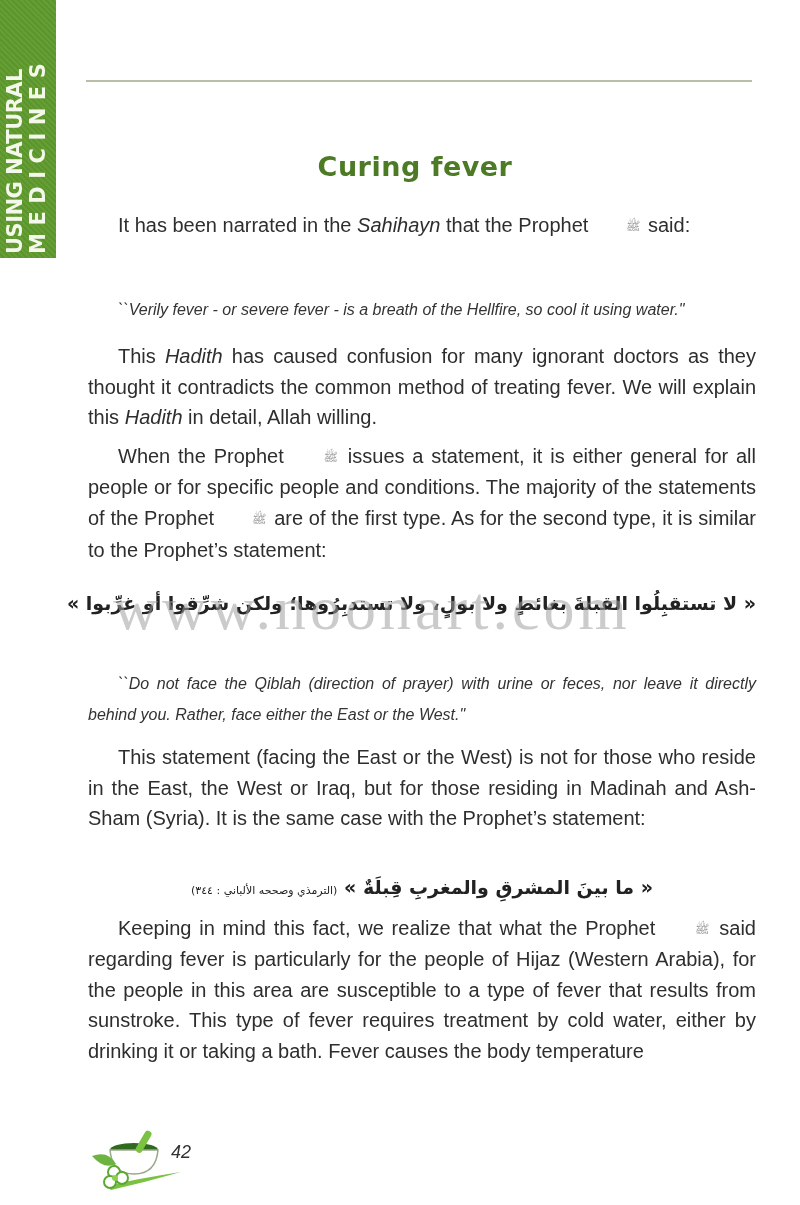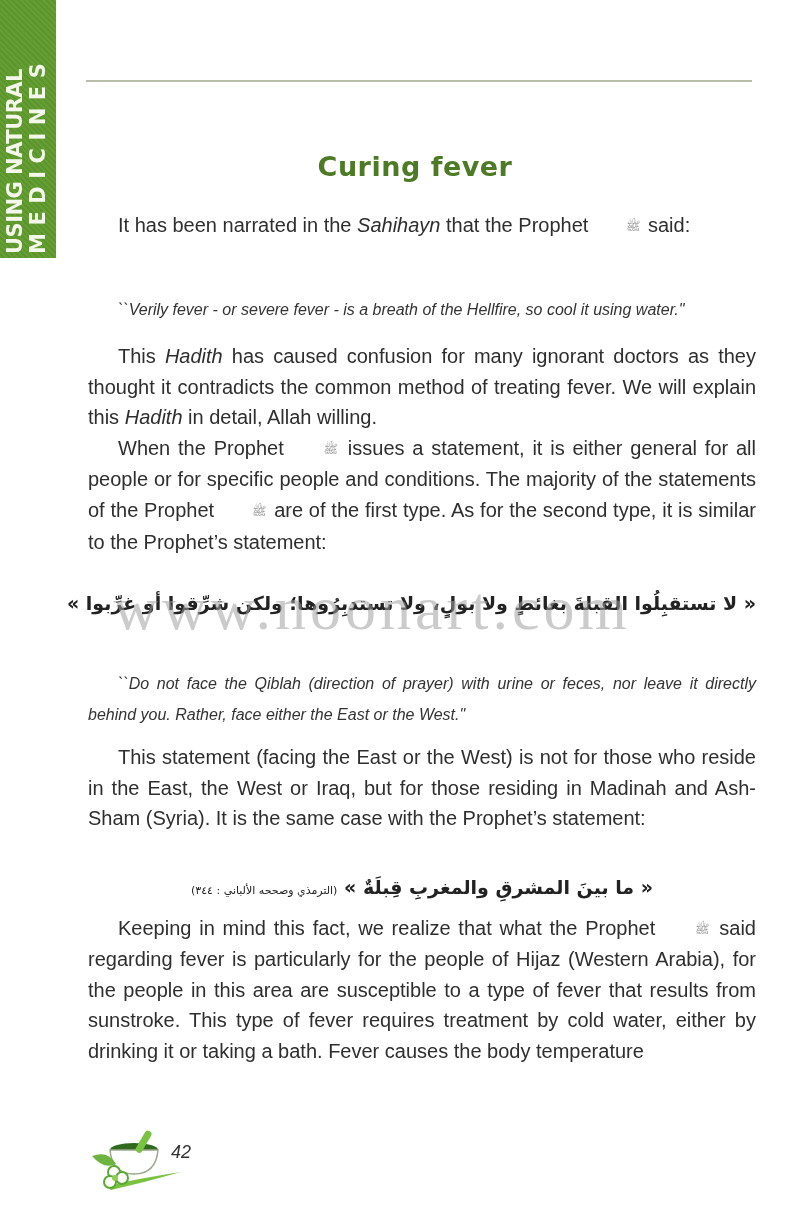--- a/index.html
+++ b/index.html
@@ -187,21 +187,21 @@
 
 <h1 class="page-title">Curing fever</h1>
 
 <div class="content" style="top:210px;">
   <p class="para"><span>It has been narrated in the </span><em>Sahihayn</em><span> that the Prophet </span><span class="honorific">ﷺ</span><span> said:</span></p>
 </div>
 
 <div class="content" style="top:294px;">
   <p class="quote">``Verily fever - or severe fever - is a breath of the Hellfire, so cool it using water."</p>
   <p class="para" style="margin-top:16px;"><span>This </span><em>Hadith</em><span> has caused confusion for many ignorant doctors as they thought it contradicts the common method of treating fever. We will explain this </span><em>Hadith</em><span> in detail, Allah willing.</span></p>
-  <p class="para" style="margin-top:0;"><span>When the Prophet </span><span class="honorific">ﷺ</span><span> issues a statement, it is either general for all people or for specific people and conditions. The majority of the statements of the Prophet </span><span class="honorific">ﷺ</span><span> are of the first type. As for the second type, it is similar to the Prophet’s statement:</span></p>
+  <p class="para" style="margin-top:8px;"><span>When the Prophet </span><span class="honorific">ﷺ</span><span> issues a statement, it is either general for all people or for specific people and conditions. The majority of the statements of the Prophet </span><span class="honorific">ﷺ</span><span> are of the first type. As for the second type, it is similar to the Prophet’s statement:</span></p>
 </div>
 
 <div class="content" style="top:588px;">
   <div class="arabic">« لا تستقبِلُوا القبلةَ بغائطٍ ولا بولٍ، ولا تستدبِرُوها؛ ولكن شرِّقوا أو غرِّبوا »</div>
 </div>
 
 <div class="content" style="top:668px;">
   <p class="quote">``Do not face the Qiblah (direction of prayer) with urine or feces, nor leave it directly behind you. Rather, face either the East or the West."</p>
   <p class="para" style="margin-top:12px;">This statement (facing the East or the West) is not for those who reside in the East, the West or Iraq, but for those residing in Madinah and Ash-Sham (Syria). It is the same case with the Prophet’s statement:</p>
 </div>

